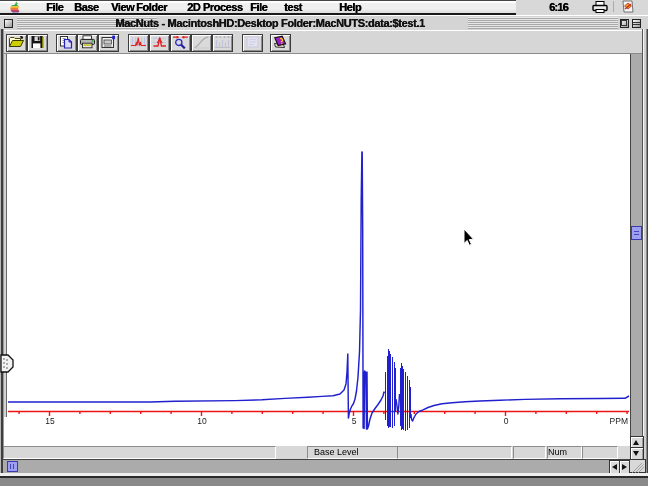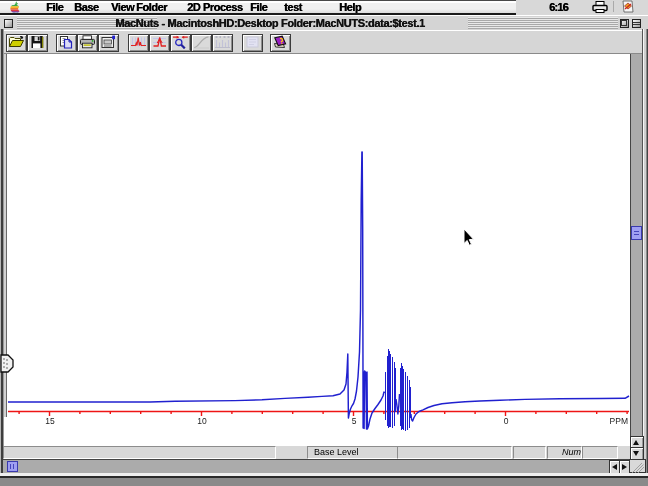--- a/index.html
+++ b/index.html
@@ -281,21 +281,21 @@
   </div>
   <div class="sbtn" style="left:630px;top:447px;width:12px;height:12px;">
     <div class="arr" style="left:2px;top:3px;border-left:3px solid transparent;border-right:3px solid transparent;border-top:5px solid #111;"></div>
   </div>
 
   <div class="abs" id="statusbar">
     <div class="sseg" style="left:0px;width:271px;"></div>
     <div class="sseg" style="left:276px;width:111px;margin-left:28px;"><span style="padding-left:6px">Base Level</span></div>
     <div class="sseg" style="left:394px;width:113px;"></div>
     <div class="sseg" style="left:510px;width:31px;"></div>
-    <div class="sseg" style="left:544px;width:33px;text-align:right;font-style:italic;">Num</div>
+    <div class="sseg" style="left:544px;width:33px;text-align:left;">Num</div>
     <div class="sseg" style="left:579px;width:34px;"></div>
   </div>
 
   <div class="abs" style="left:3px;top:459px;width:627px;height:14px;background:#ababab;border-top:1px solid #444;box-sizing:border-box;"></div>
   <div class="abs" style="left:7px;top:461px;width:11px;height:11px;background:#9f9ff2;border:1px solid #3a3aae;box-sizing:border-box;">
      <div style="position:absolute;left:2px;top:2px;width:1px;height:5px;background:#4444bb"></div>
      <div style="position:absolute;left:5px;top:2px;width:1px;height:5px;background:#4444bb"></div>
   </div>
   <div class="sbtn" style="left:609px;top:460px;width:10px;height:13px;">
     <div class="arr" style="left:1.5px;top:2.5px;border-top:3px solid transparent;border-bottom:3px solid transparent;border-right:5px solid #111;"></div>

